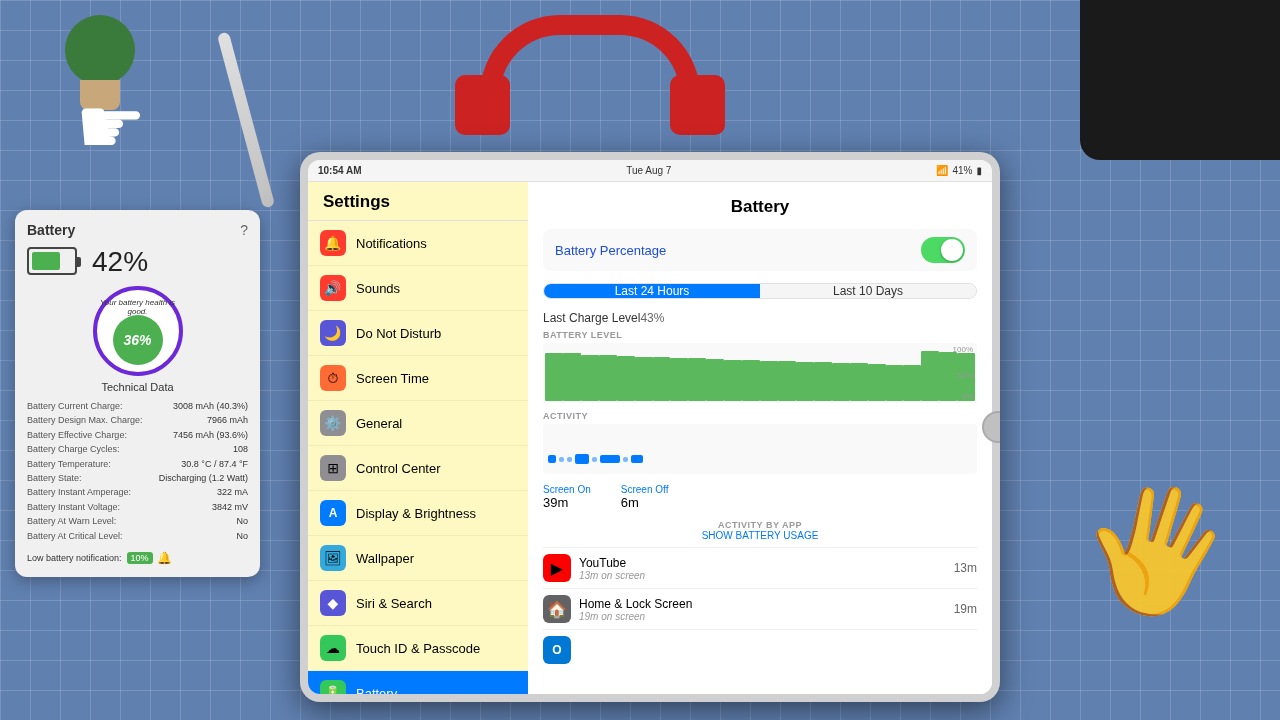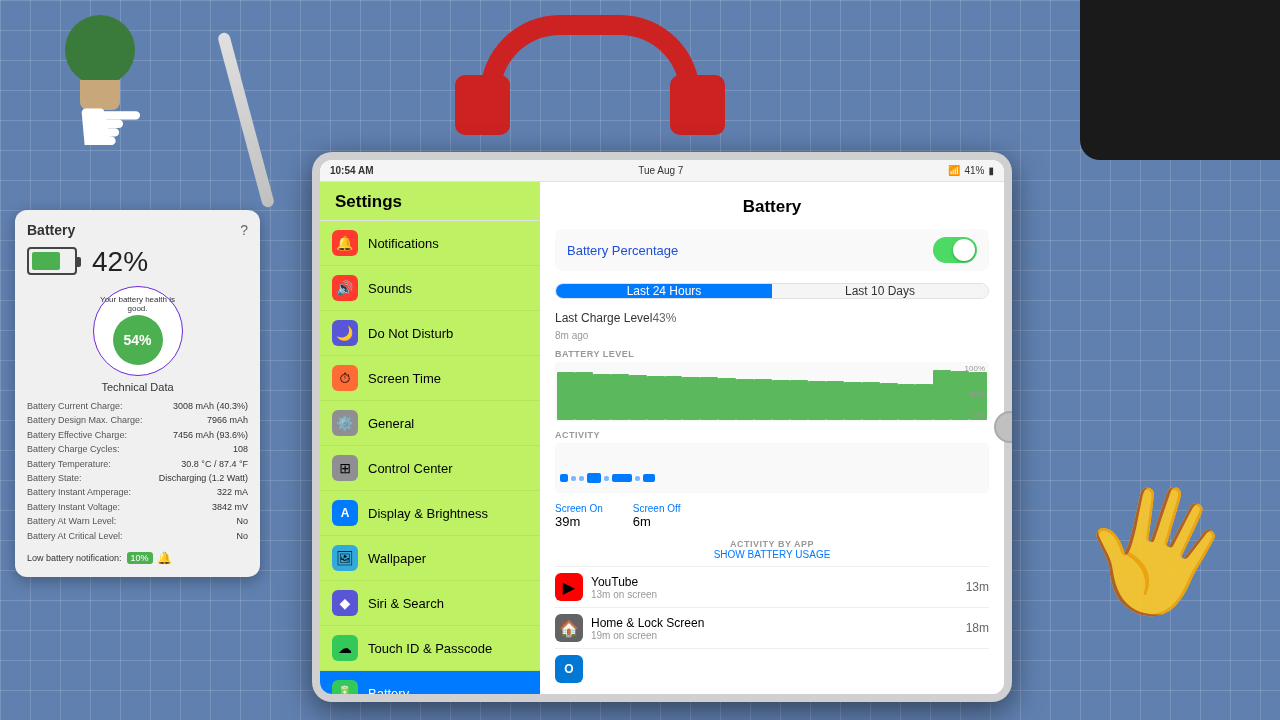--- a/index.html
+++ b/index.html
@@ -179,27 +179,28 @@
     .health-circle-container {
       display: flex;
       justify-content: center;
       margin: 5px 0;
       position: relative;
     }
     .health-circle {
       width: 90px;
       height: 90px;
       border-radius: 50%;
-      border: 1px solid #6d28d9;
+      border: 4px solid #6d28d9;
       display: flex;
       align-items: center;
       justify-content: center;
       flex-direction: column;
       background: white;
       position: relative;
+      font-style: italic;
     }
     .health-msg {
       font-size: 8px;
       color: #333;
       text-align: center;
       position: absolute;
       top: 8px;
       width: 80px;
     }
     .health-percent {
@@ -247,21 +248,21 @@
       color: white;
       border-radius: 3px;
       padding: 1px 4px;
       font-size: 9px;
     }
 
     
     .ipad-frame {
       position: absolute;
       top: 152px;
-      left: 312px;
+      left: 300px;
       width: 700px;
       height: 550px;
       background: #d0d0d0;
       border-radius: 20px;
       box-shadow: 0 8px 30px rgba(0,0,0,0.5);
       overflow: hidden;
       z-index: 15;
     }
     .ipad-screen {
       position: absolute;
@@ -291,21 +292,21 @@
     
     .ipad-content {
       display: flex;
       flex: 1;
       overflow: hidden;
     }
 
     
     .sidebar {
       width: 220px;
-      background: #bef264;
+      background: #fef9c3;
       overflow-y: auto;
       flex-shrink: 0;
     }
     .sidebar-header {
       padding: 10px 15px 8px;
       font-size: 17px;
       font-weight: 600;
       color: #000;
       border-bottom: 1px solid #e0e0e0;
     }
@@ -515,21 +516,21 @@
       width: 28px; height: 28px;
       border-radius: 6px;
       display: flex;
       align-items: center;
       justify-content: center;
       font-size: 16px;
       flex-shrink: 0;
     }
     .app-info { flex: 1; }
     .app-name { font-size: 12px; color: #000; }
-    .app-sub { font-size: 10px; color: #999; }
+    .app-sub { font-size: 10px; color: #999; font-style: italic; }
     .app-time { font-size: 12px; color: #666; }
 
     
     .home-btn {
       position: absolute;
       right: -14px;
       top: 50%;
       transform: translateY(-50%);
       width: 32px;
       height: 32px;
@@ -580,21 +581,21 @@
     <div class="battery-icon-container">
       <div class="battery-icon-outer">
         <div class="battery-fill"></div>
       </div>
     </div>
     <span class="battery-percent-large">42%</span>
   </div>
   <div class="health-circle-container">
     <div class="health-circle">
       <div class="health-msg">Your battery health is good.</div>
-      <div class="health-percent">54%</div>
+      <div class="health-percent">36%</div>
     </div>
   </div>
   <div class="technical-data-label">Technical Data</div>
   <div class="tech-data-table">
     <div class="tech-row">
         <span class="tech-label">Battery Current Charge:</span>
         <span class="tech-value">3008 mAh (40.3%)</span>
       </div>
     <div class="tech-row">
         <span class="tech-label">Battery Design Max. Charge:</span>
@@ -715,21 +716,20 @@
 
         <div class="time-tabs">
           <div class="time-tab active">Last 24 Hours</div>
           <div class="time-tab">Last 10 Days</div>
         </div>
 
         <div class="last-charge-row">
           <span class="last-charge-label">Last Charge Level</span>
           <span class="last-charge-pct">43%</span>
         </div>
-        <div class="last-charge-time">8m ago</div>
 
         <div class="chart-section-label">BATTERY LEVEL</div>
         <div class="battery-chart">
 
           <div class="bar-green" style="height:85%;"></div>
           <div class="bar-green" style="height:85%;"></div>
           <div class="bar-green" style="height:83%;"></div>
           <div class="bar-green" style="height:82%;"></div>
           <div class="bar-green" style="height:80%;"></div>
           <div class="bar-green" style="height:79%;"></div>
@@ -793,21 +793,21 @@
             <div class="app-sub">13m on screen</div>
           </div>
           <span class="app-time">13m</span>
         </div>
         <div class="app-row">
           <div class="app-icon" style="background:#636366;">🏠</div>
           <div class="app-info">
             <div class="app-name">Home &amp; Lock Screen</div>
             <div class="app-sub">19m on screen</div>
           </div>
-          <span class="app-time">18m</span>
+          <span class="app-time">19m</span>
         </div>
         <div class="app-row">
           <div class="app-icon" style="background:#0078d4;color:white;font-weight:bold;font-size:12px;">O</div>
         </div>
       </div>
     </div>
   </div>
   <div class="home-btn"></div>
 </div>
 

